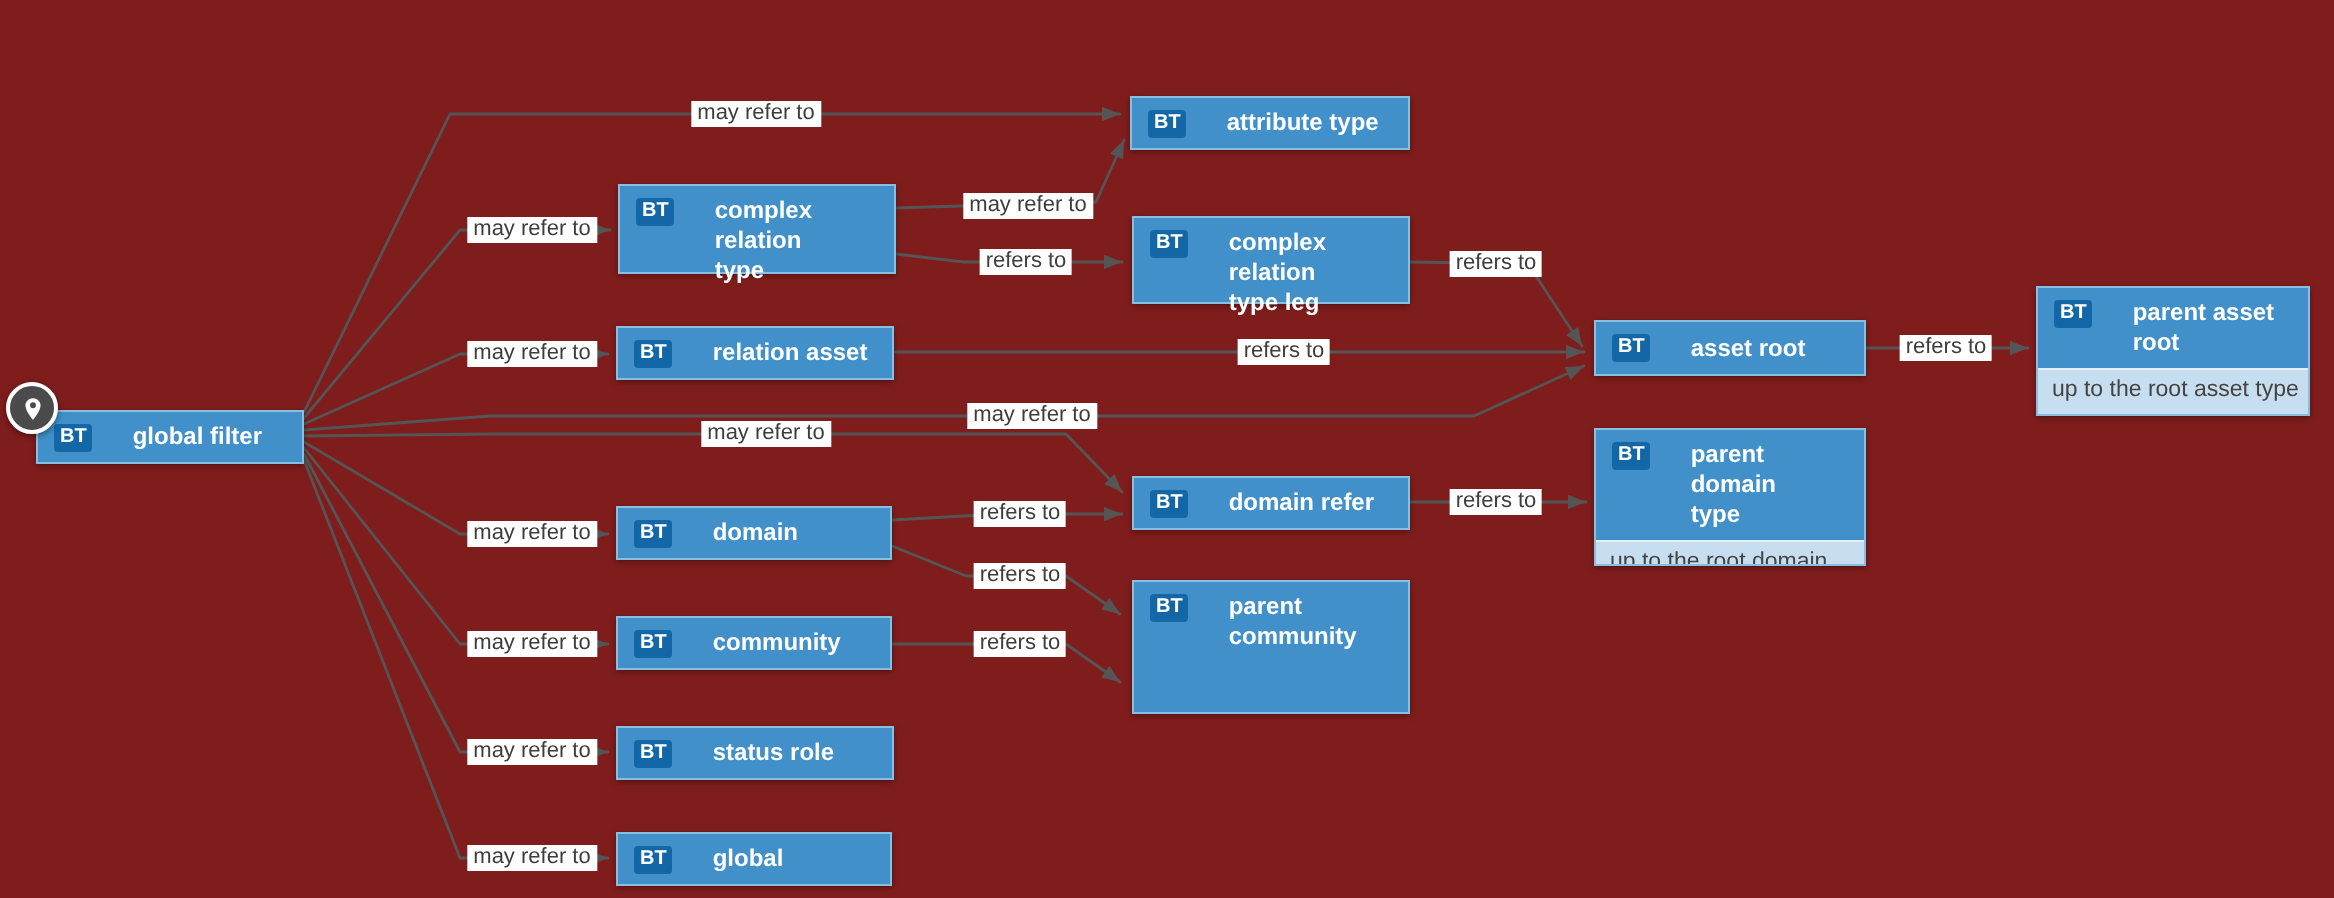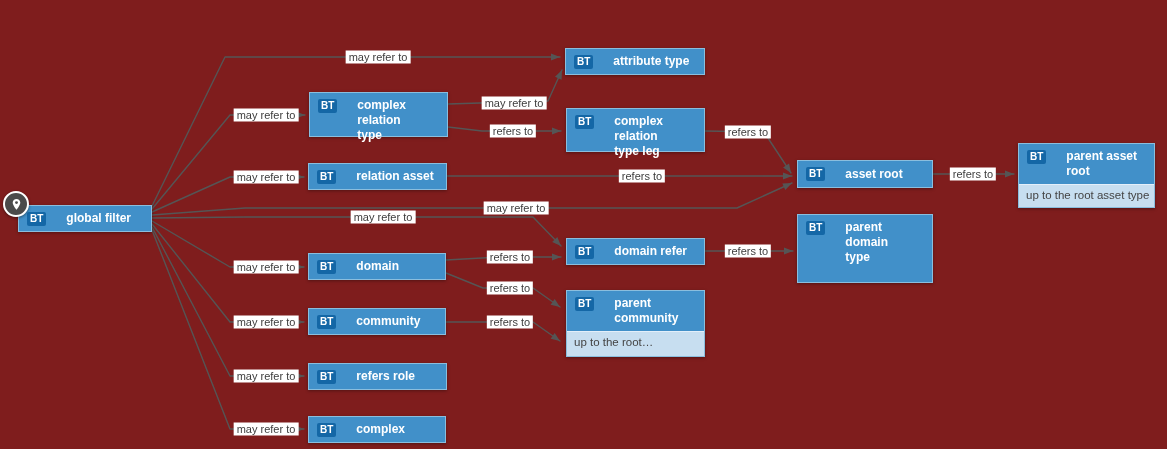--- a/index.html
+++ b/index.html
@@ -143,47 +143,47 @@
           <span class="badge">BT</span>
           <span class="node-label">domain refer</span>
         </div>
       </div>
       <div class="node" style="left: 797px; top: 214px; width: 136px; height: 69px;">
         <div class="node-header">
           <span class="badge">BT</span>
           <span class="node-label">parent domain
 type</span>
         </div>
+        <div class="node-footer">up to the root domain…</div>
       </div>
       <div class="node single" style="left: 308px; top: 253px; width: 138px; height: 27px;">
         <div class="node-header">
           <span class="badge">BT</span>
           <span class="node-label">domain</span>
         </div>
       </div>
       <div class="node" style="left: 566px; top: 290px; width: 139px; height: 67px;">
         <div class="node-header">
           <span class="badge">BT</span>
           <span class="node-label">parent
 community</span>
         </div>
-        <div class="node-footer">up to the root…</div>
       </div>
       <div class="node single" style="left: 308px; top: 308px; width: 138px; height: 27px;">
         <div class="node-header">
           <span class="badge">BT</span>
           <span class="node-label">community</span>
         </div>
       </div>
       <div class="node single" style="left: 308px; top: 363px; width: 139px; height: 27px;">
         <div class="node-header">
           <span class="badge">BT</span>
-          <span class="node-label">refers role</span>
+          <span class="node-label">status role</span>
         </div>
       </div>
       <div class="node single" style="left: 308px; top: 416px; width: 138px; height: 27px;">
         <div class="node-header">
           <span class="badge">BT</span>
-          <span class="node-label">complex</span>
+          <span class="node-label">global</span>
         </div>
       </div>
     </div>
 </div>
 
 </body></html>

